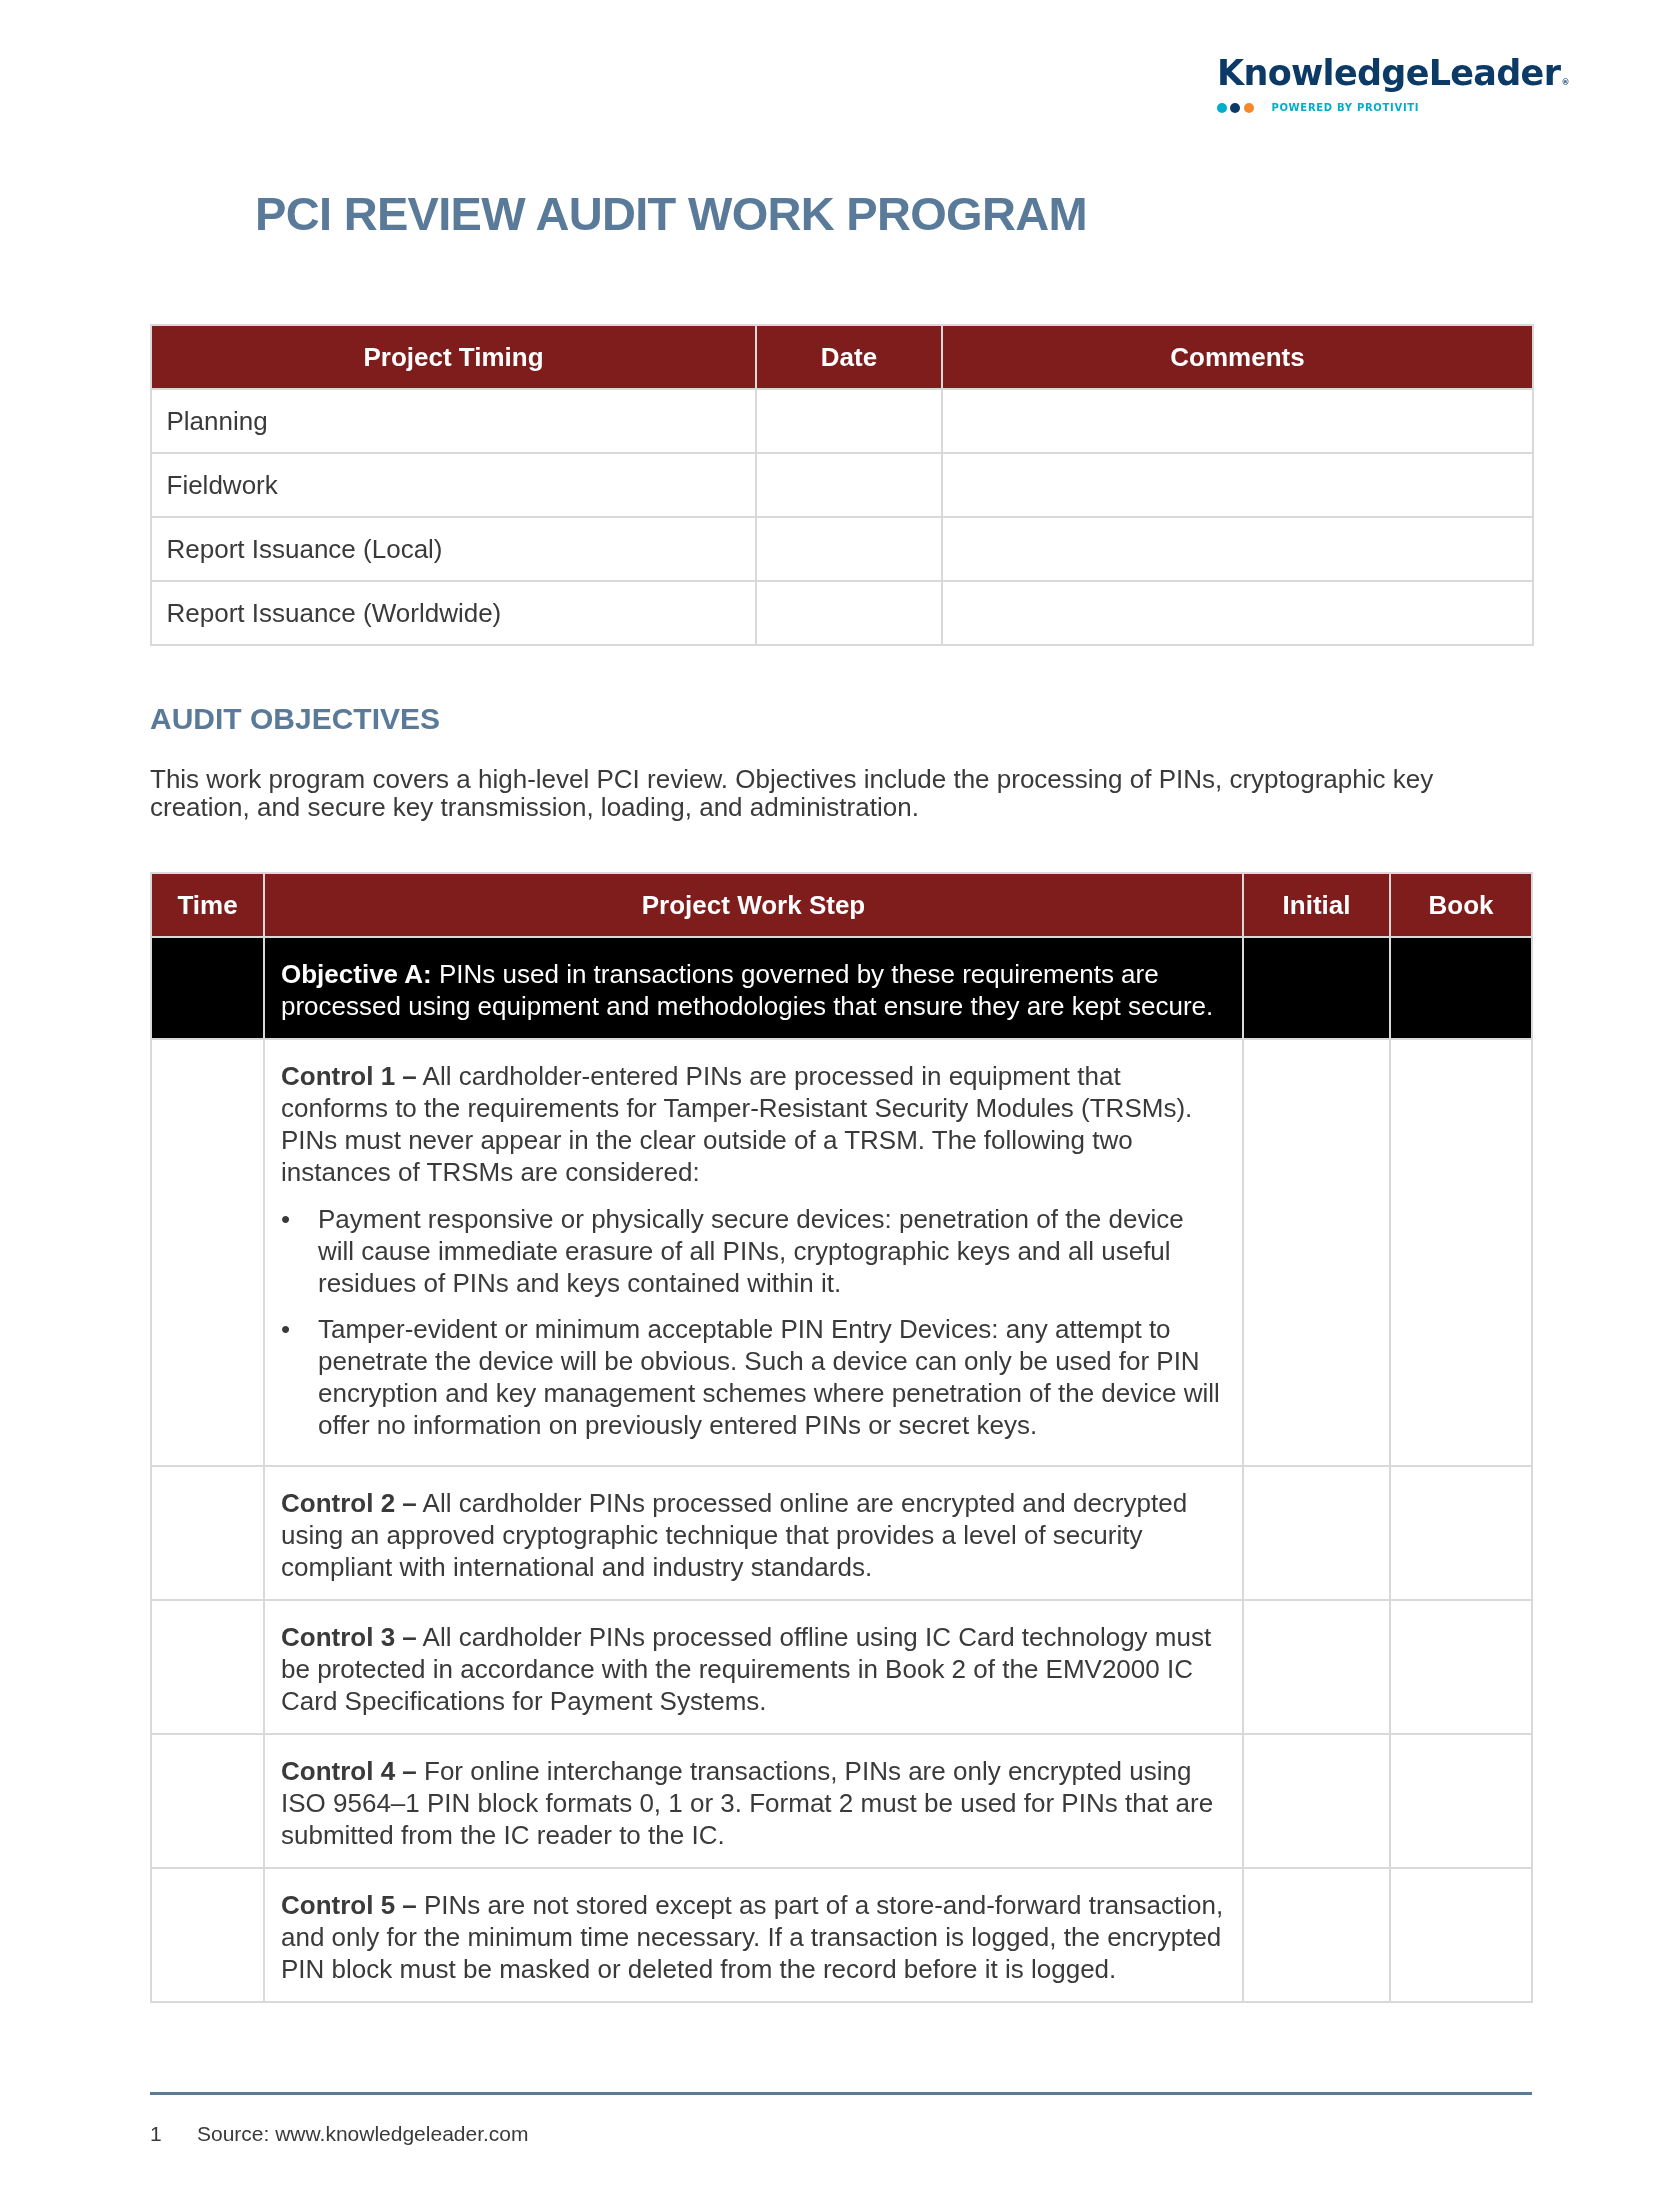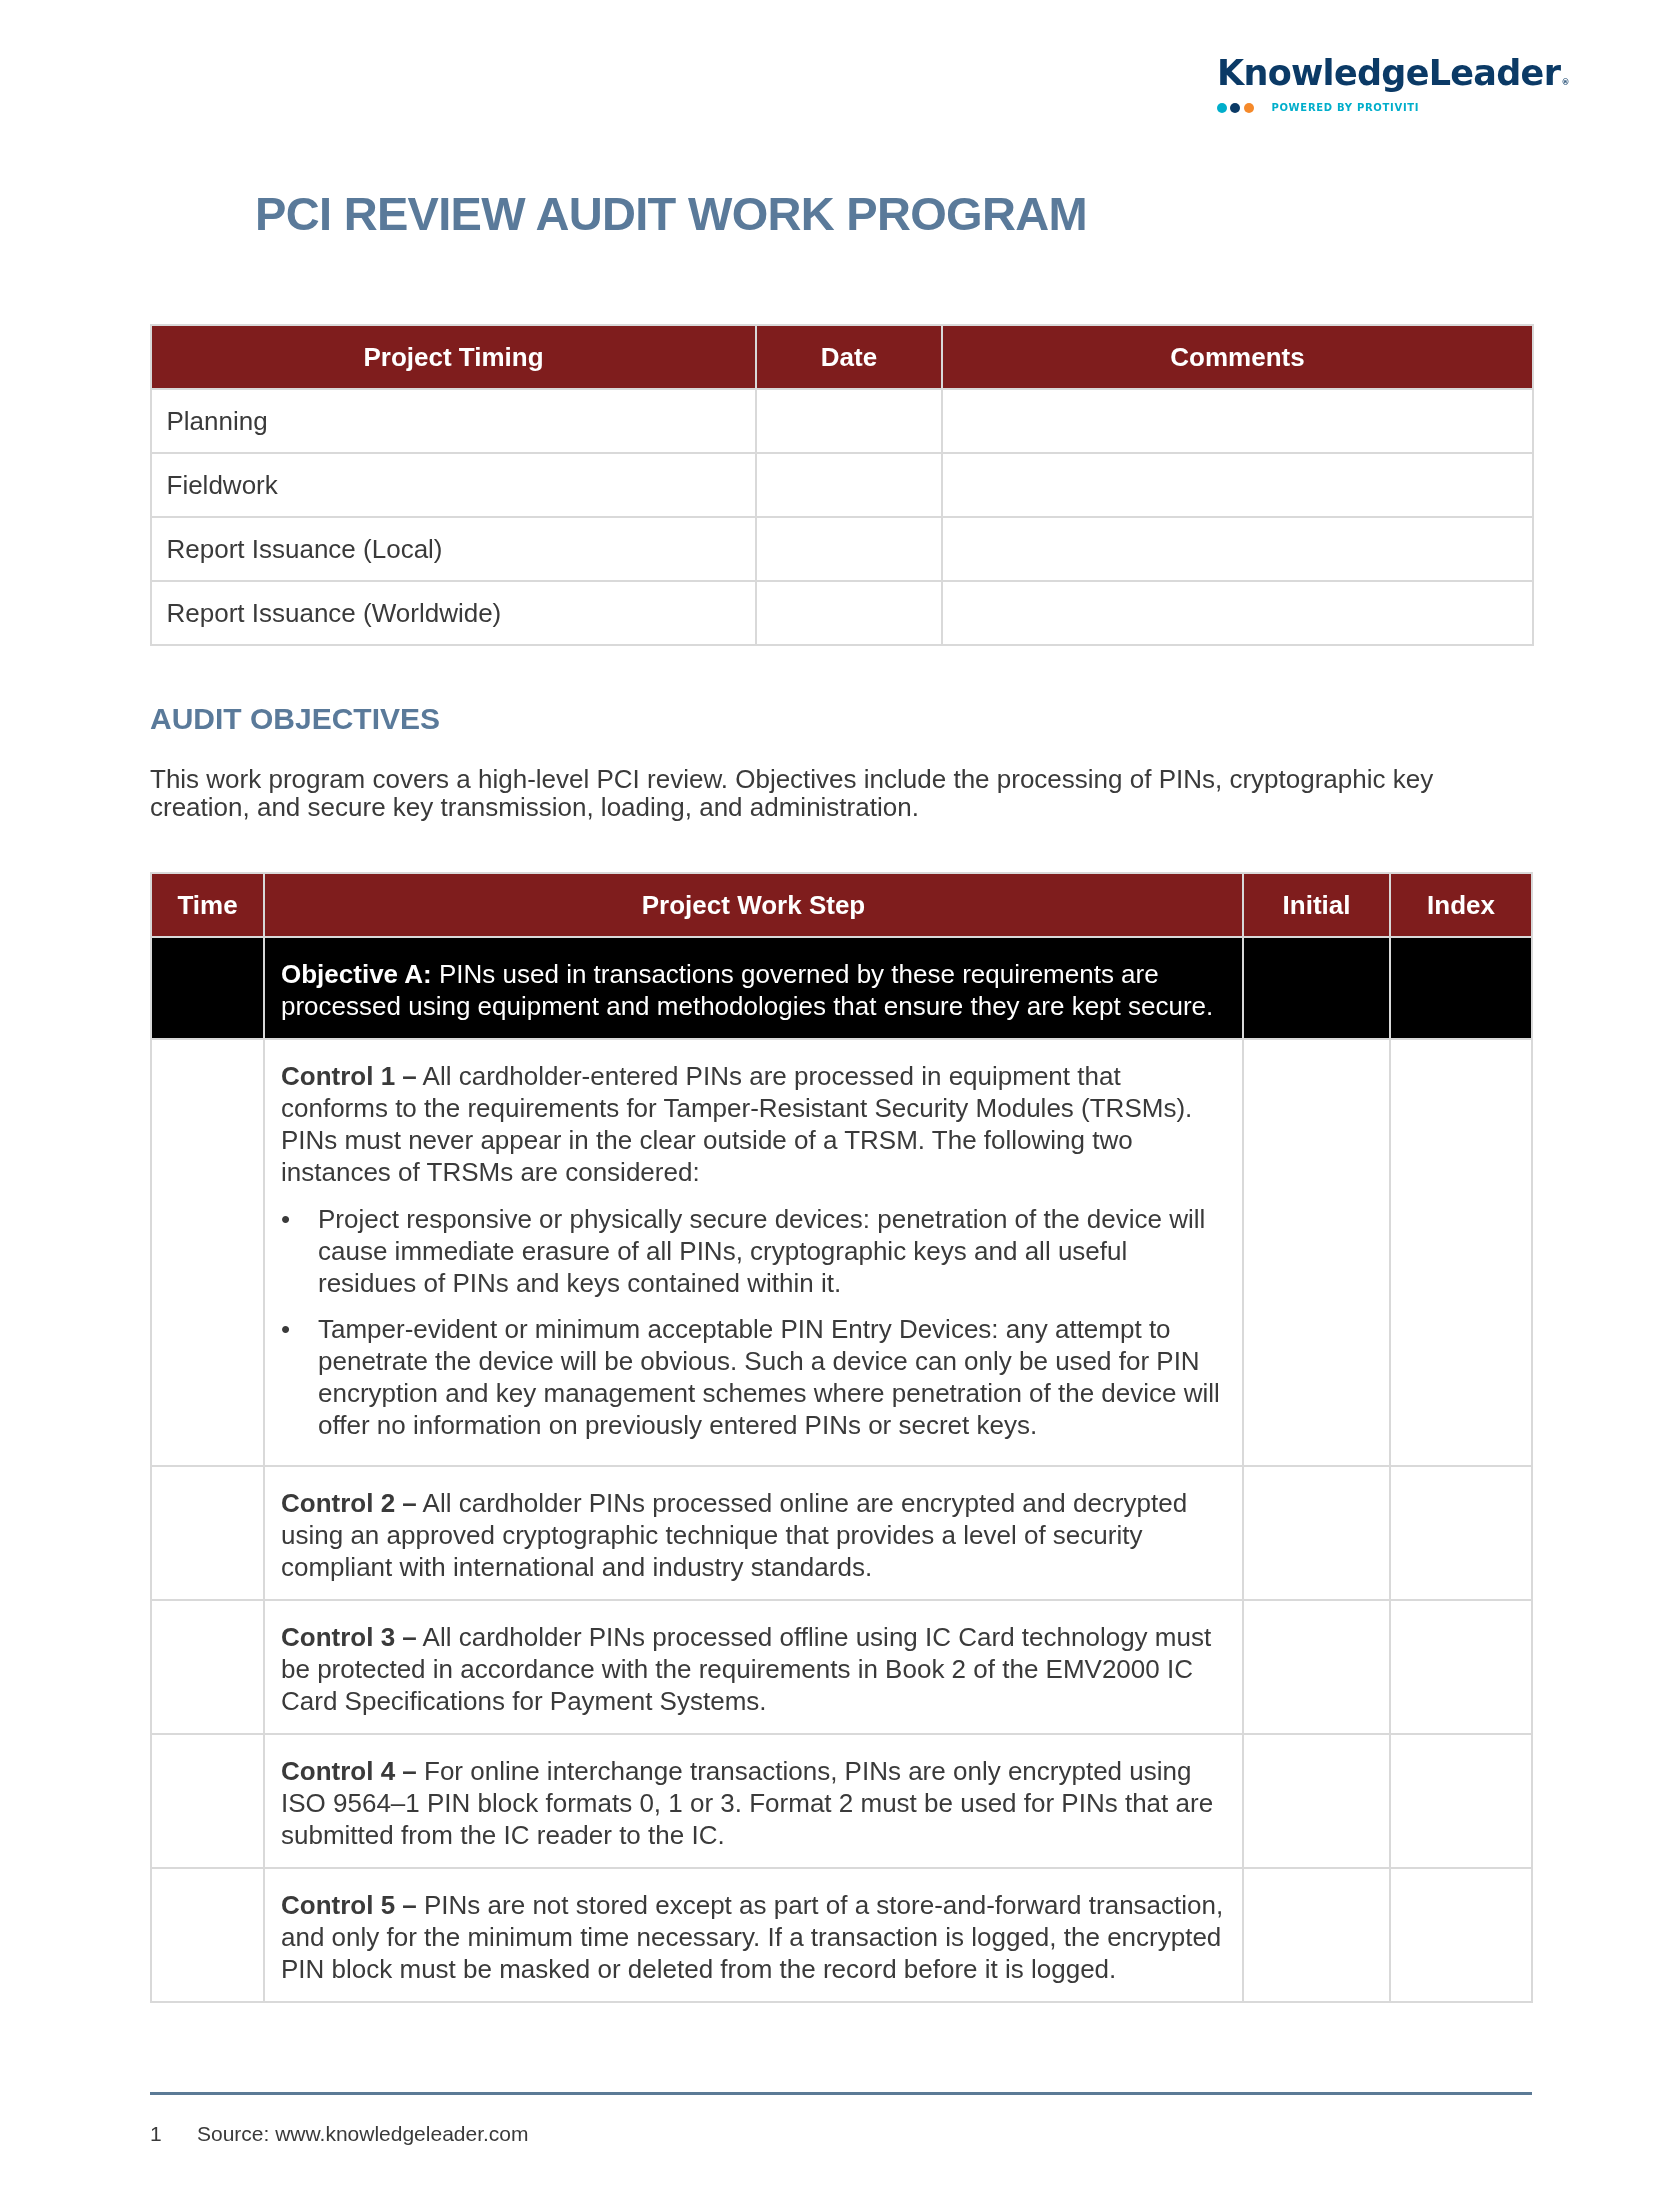--- a/index.html
+++ b/index.html
@@ -99,36 +99,36 @@
       <col style="width:113px">
       <col style="width:979px">
       <col style="width:147px">
       <col style="width:142px">
     </colgroup>
   <thead>
     <tr>
       <th>Time</th>
       <th>Project Work Step</th>
       <th>Initial</th>
-      <th>Index</th>
+      <th>Book</th>
     </tr>
   </thead>
   <tbody>
     <tr class="obj">
       <td></td>
       <td><span class="lbl">Objective A:</span><span> PINs used in transactions governed by these requirements are processed using equipment and methodologies that ensure they are kept secure.</span></td>
       <td></td>
       <td></td>
     </tr>
     <tr>
       <td></td>
       <td>
         <span class="lbl">Control 1 –</span><span> All cardholder-entered PINs are processed in equipment that conforms to the requirements for Tamper-Resistant Security Modules (TRSMs). PINs must never appear in the clear outside of a TRSM. The following two instances of TRSMs are considered:</span>
         <ul class="bullets">
-          <li>Project responsive or physically secure devices: penetration of the device will cause immediate erasure of all PINs, cryptographic keys and all useful residues of PINs and keys contained within it.</li>
+          <li>Payment responsive or physically secure devices: penetration of the device will cause immediate erasure of all PINs, cryptographic keys and all useful residues of PINs and keys contained within it.</li>
           <li>Tamper-evident or minimum acceptable PIN Entry Devices: any attempt to penetrate the device will be obvious. Such a device can only be used for PIN encryption and key management schemes where penetration of the device will offer no information on previously entered PINs or secret keys.</li>
         </ul>
       </td>
       <td></td>
       <td></td>
     </tr>
     <tr>
       <td></td>
       <td><span class="lbl">Control 2 –</span><span> All cardholder PINs processed online are encrypted and decrypted using an approved cryptographic technique that provides a level of security compliant with international and industry standards.</span></td>
       <td></td>

